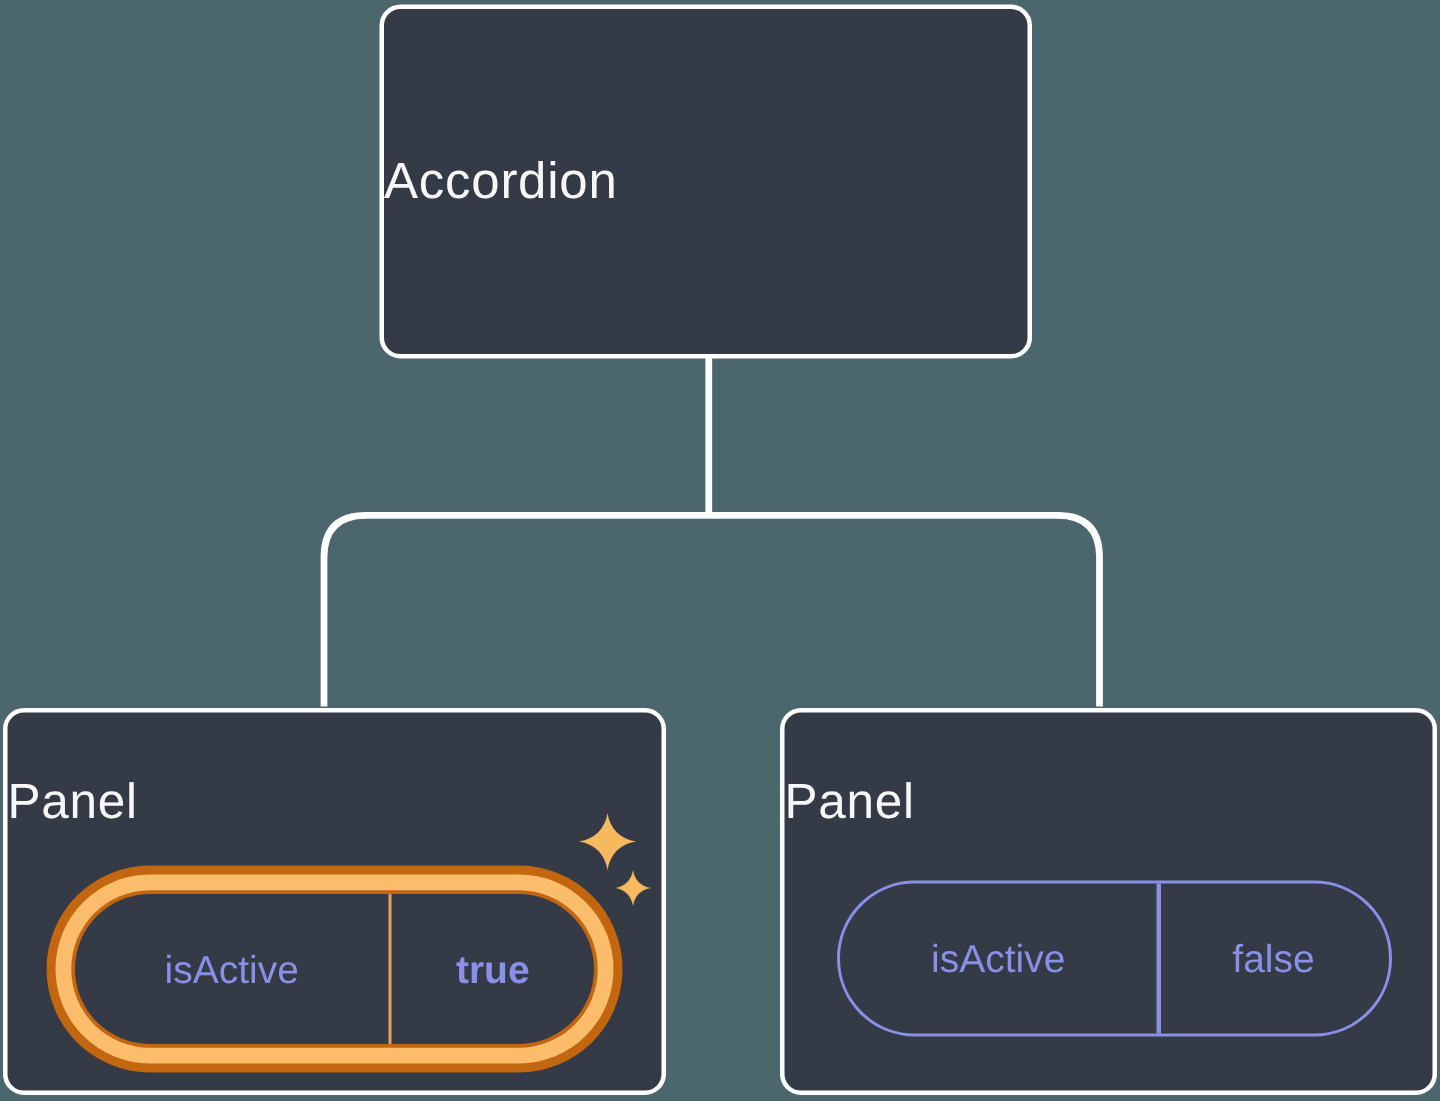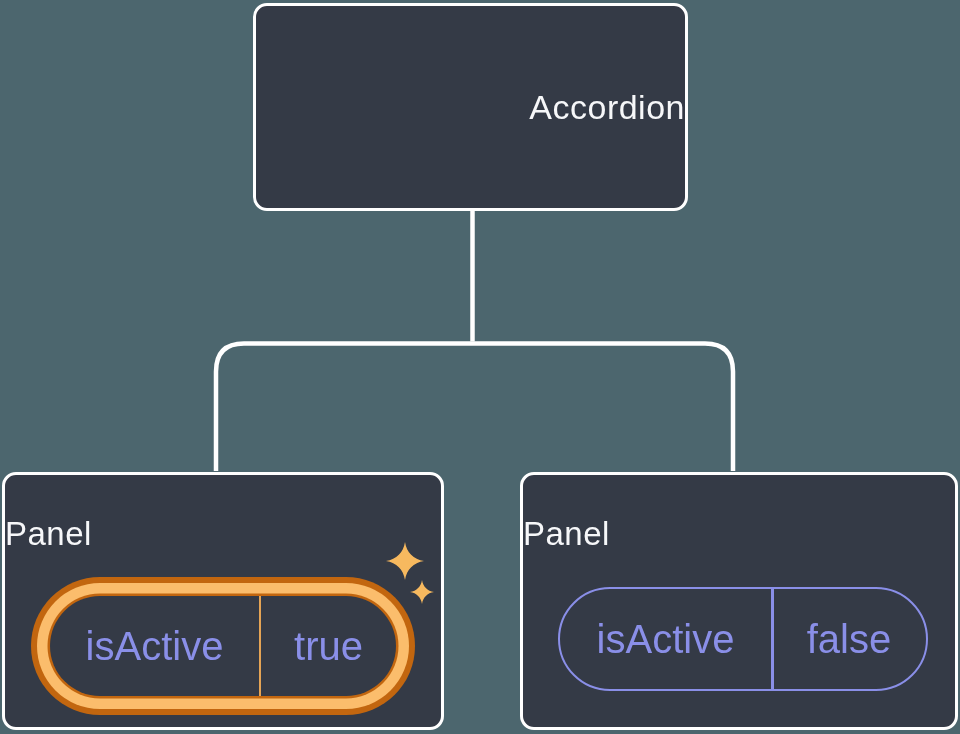--- a/index.html
+++ b/index.html
@@ -39,24 +39,24 @@
     stroke-width: 4.5;
   }
   .node {
     position: absolute;
     background: var(--node-bg);
     border: 3px solid var(--node-border);
     border-radius: 14px;
   }
   .node-root {
     left: 253px; top: 3px;
-    width: 435px; height: 208px;
+    width: 435px; height: 236px;
     display: flex;
     align-items: center;
-    justify-content: flex-end;
+    justify-content: flex-start;
   }
   .node-root .node-title { font-size: 34px; }
   .node-title {
     color: var(--title-text);
     font-size: 33px;
     font-weight: 400;
     letter-spacing: 0.5px;
   }
   .node-panel-left {
     left: 2px; top: 472px;
@@ -70,41 +70,41 @@
     position: absolute;
     top: 40px;
     width: 100%;
   }
   .pill {
     position: absolute;
     background: var(--node-bg);
     border-radius: 999px;
     display: flex;
     align-items: stretch;
-    font-size: 40px;
+    font-size: 26px;
     color: var(--state-text);
   }
   .pill .half {
     display: flex;
     align-items: center;
     justify-content: center;
   }
   .pill .value { font-weight: 700; }
   .pill-active {
     left: 45px; top: 121px;
     width: 346px; height: 100px;
     box-shadow:
       0 0 0 2.5px var(--highlight-orange),
       0 0 0 13px var(--highlight-gold),
       0 0 0 19px var(--highlight-orange);
   }
   .pill-active .half-name  { width: 209px; }
   .pill-active .half-value { width: 135px; }
   .pill-active .pill-divider { width: 2px; background: var(--highlight-divider); }
-  .pill-active .value { font-weight: 400; }
+  .pill-active .value { font-weight: 700; }
   .pill-inactive {
     left: 35px; top: 112px;
     width: 370px; height: 104px;
     border: 2.5px solid var(--pill-outline);
   }
   .pill-inactive .half-name  { width: 211px; }
   .pill-inactive .half-value { width: 151px; }
   .pill-inactive .pill-divider { width: 2.5px; background: var(--pill-outline); }
   .pill-inactive .value { font-weight: 400; }
   .sparkle {

